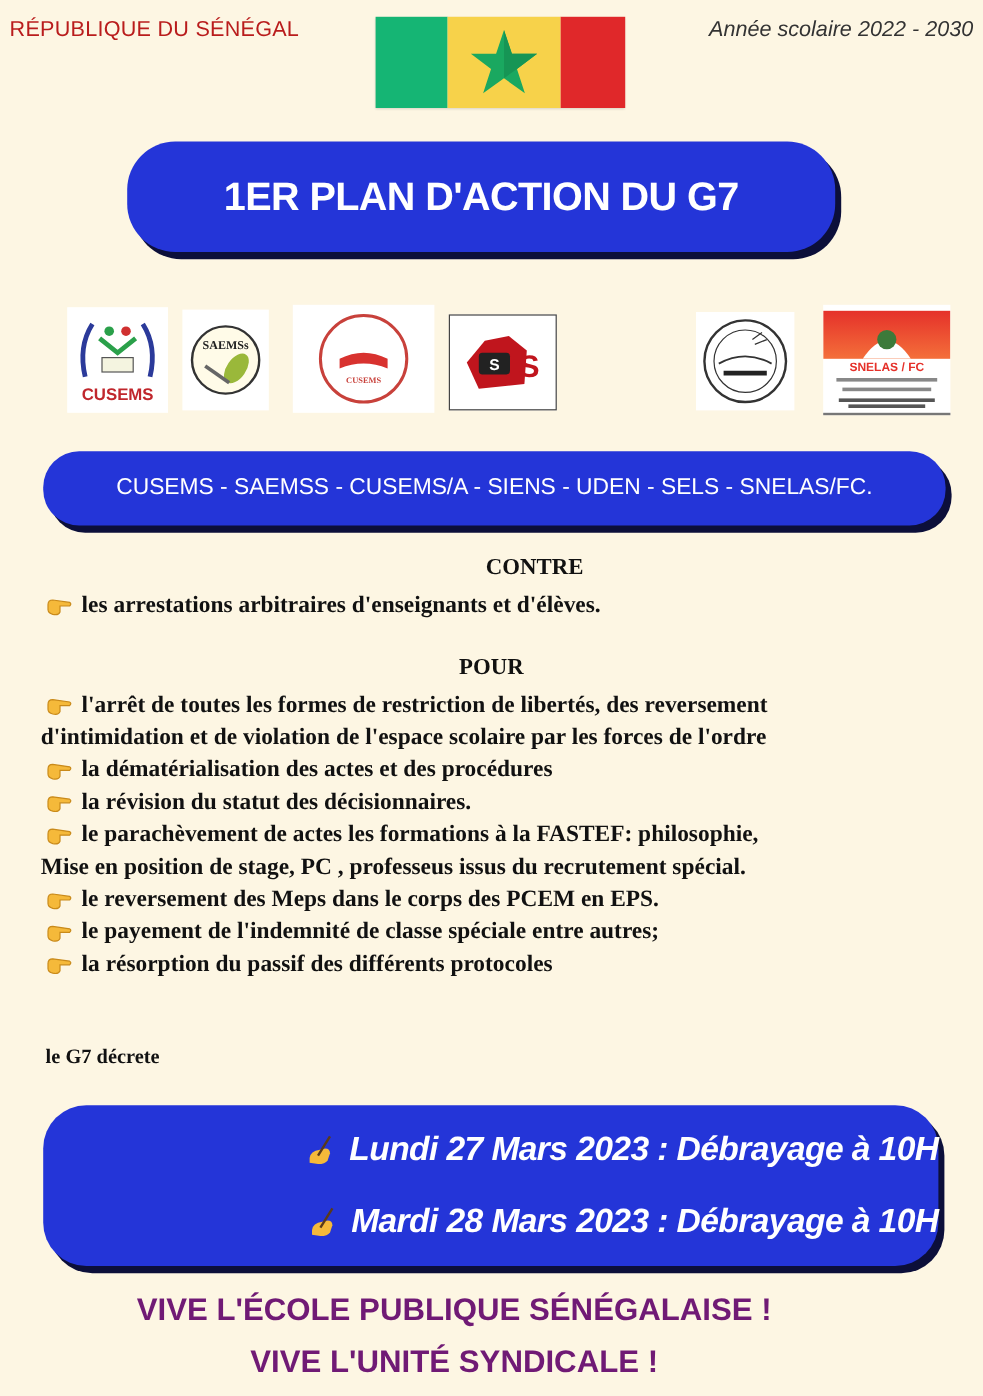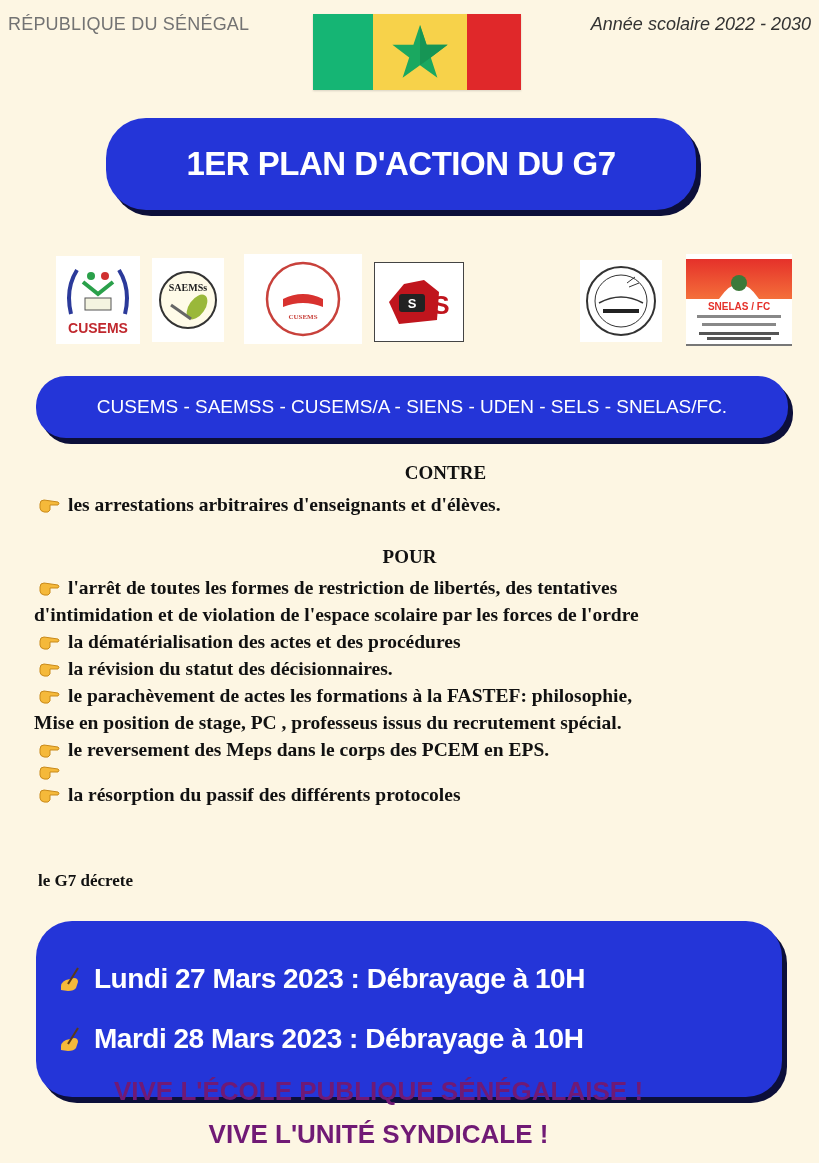--- a/index.html
+++ b/index.html
@@ -1,19 +1,19 @@
 <!DOCTYPE html>
 <html><head>
 <meta charset="utf-8">
 <style>
   * { box-sizing: border-box; margin: 0; padding: 0; }
   html, body { width: 819px; height: 1163px; background: #fdf6e3; overflow: hidden; }
   body { position: relative; font-family: "Liberation Sans", sans-serif; color: #111; }
 
-  .top-left { position: absolute; left: 8px; top: 14px; font-size: 18px; color: #737373; letter-spacing: 0.2px; }
+  .top-left { position: absolute; left: 8px; top: 14px; font-size: 18px; color: #b91c1c; letter-spacing: 0.2px; }
   .top-right { position: absolute; right: 8px; top: 14px; font-size: 18px; color: #333; font-style: italic; }
 
   .flag { position: absolute; left: 313px; top: 14px; width: 208px; height: 76px; display: flex; box-shadow: 0 1px 2px rgba(0,0,0,0.15); }
   .flag .g { flex: 1; background: #15b574; }
   .flag .y { flex: 1.55; background: #f7d24a; position: relative; display: flex; align-items: center; justify-content: center; }
   .flag .r { flex: 0.9; background: #e0282a; }
 
   .pill { position: absolute; background: #2435d8; color: #fff; border-radius: 40px; box-shadow: 5px 6px 0 #0c0f3a; display: flex; align-items: center; justify-content: center; }
   .title-pill { left: 106px; top: 118px; width: 590px; height: 92px; font-size: 33px; font-weight: 900; letter-spacing: -0.5px; }
   .unions-pill { left: 36px; top: 376px; width: 752px; height: 62px; font-size: 19px; font-weight: 400; border-radius: 30px; }
@@ -22,21 +22,21 @@
   .logo { position: absolute; background: #fff; display: flex; align-items: center; justify-content: center; flex-direction: column; overflow: hidden; }
   .logo-label { font-family: Liberation Sans, sans-serif; font-weight: 700; }
 
   .section-heading { position: absolute; left: 0; width: 819px; text-align: center; font-family: "Liberation Serif", serif; font-weight: 700; font-size: 19px; }
   .body-text { position: absolute; left: 38px; right: 20px; font-family: "Liberation Serif", serif; font-weight: 700; font-size: 19.5px; line-height: 27px; }
   .body-text .line { display: flex; align-items: center; white-space: nowrap; }
   .hand { display: inline-block; width: 22px; height: 18px; margin-right: 8px; flex-shrink: 0; }
 
   .decree { position: absolute; left: 38px; top: 871px; font-family: "Liberation Serif", serif; font-weight: 700; font-size: 17px; }
 
-  .dates-pill { left: 36px; top: 921px; width: 746px; height: 176px; border-radius: 36px; flex-direction: column; align-items: flex-start; padding-left: 22px; }
+  .dates-pill { left: 36px; top: 921px; width: 746px; height: 134px; border-radius: 36px; flex-direction: column; align-items: flex-end; padding-left: 22px; font-style: italic; }
   .date-line { display: flex; align-items: center; font-size: 28px; font-weight: 900; letter-spacing: -0.5px; white-space: nowrap; height: 60px; }
   .pen { width: 28px; height: 26px; margin-right: 8px; }
 
   .slogan { position: absolute; left: 0; width: 757px; text-align: center; font-size: 26px; font-weight: 700; color: #701a75; }
 </style>
 </head>
 <body>
 
 <div class="top-left">RÉPUBLIQUE DU SÉNÉGAL</div>
 <div class="flag">
@@ -123,21 +123,21 @@
     <span>les arrestations arbitraires  d'enseignants et d'élèves.</span>
   </div>
 </div>
 
 <div class="section-heading" style="top:546px;">POUR</div>
 <div class="body-text" style="top:574px;">
   <div class="line">
     <svg class="hand" viewBox="0 0 22 18">
         <path d="M2 8 Q2 4 6 4 L20 6 Q22 7 20 9 L12 9 L12 14 Q11 17 6 16 Q2 15 2 12 Z" fill="#f5b93a" stroke="#c98a1a" stroke-width="1"></path>
       </svg>
-    <span>l'arrêt de toutes les formes de restriction de libertés, des tentatives</span>
+    <span>l'arrêt de toutes les formes de restriction de libertés, des reversement</span>
   </div>
   <div class="line" style="margin-left:-4px;">
     <span>d'intimidation et de violation de l'espace scolaire par les forces de l'ordre</span>
   </div>
   <div class="line">
     <svg class="hand" viewBox="0 0 22 18">
         <path d="M2 8 Q2 4 6 4 L20 6 Q22 7 20 9 L12 9 L12 14 Q11 17 6 16 Q2 15 2 12 Z" fill="#f5b93a" stroke="#c98a1a" stroke-width="1"></path>
       </svg>
     <span>la dématérialisation des actes et des procédures</span>
   </div>
@@ -159,20 +159,21 @@
   <div class="line">
     <svg class="hand" viewBox="0 0 22 18">
         <path d="M2 8 Q2 4 6 4 L20 6 Q22 7 20 9 L12 9 L12 14 Q11 17 6 16 Q2 15 2 12 Z" fill="#f5b93a" stroke="#c98a1a" stroke-width="1"></path>
       </svg>
     <span>le reversement des  Meps dans le corps des PCEM en EPS.</span>
   </div>
   <div class="line">
     <svg class="hand" viewBox="0 0 22 18">
         <path d="M2 8 Q2 4 6 4 L20 6 Q22 7 20 9 L12 9 L12 14 Q11 17 6 16 Q2 15 2 12 Z" fill="#f5b93a" stroke="#c98a1a" stroke-width="1"></path>
       </svg>
+    <span>le payement de l'indemnité de classe spéciale entre autres;</span>
   </div>
   <div class="line">
     <svg class="hand" viewBox="0 0 22 18">
         <path d="M2 8 Q2 4 6 4 L20 6 Q22 7 20 9 L12 9 L12 14 Q11 17 6 16 Q2 15 2 12 Z" fill="#f5b93a" stroke="#c98a1a" stroke-width="1"></path>
       </svg>
     <span>la résorption du passif des différents protocoles</span>
   </div>
 </div>
 
 <div class="decree">le G7 décrete</div>

